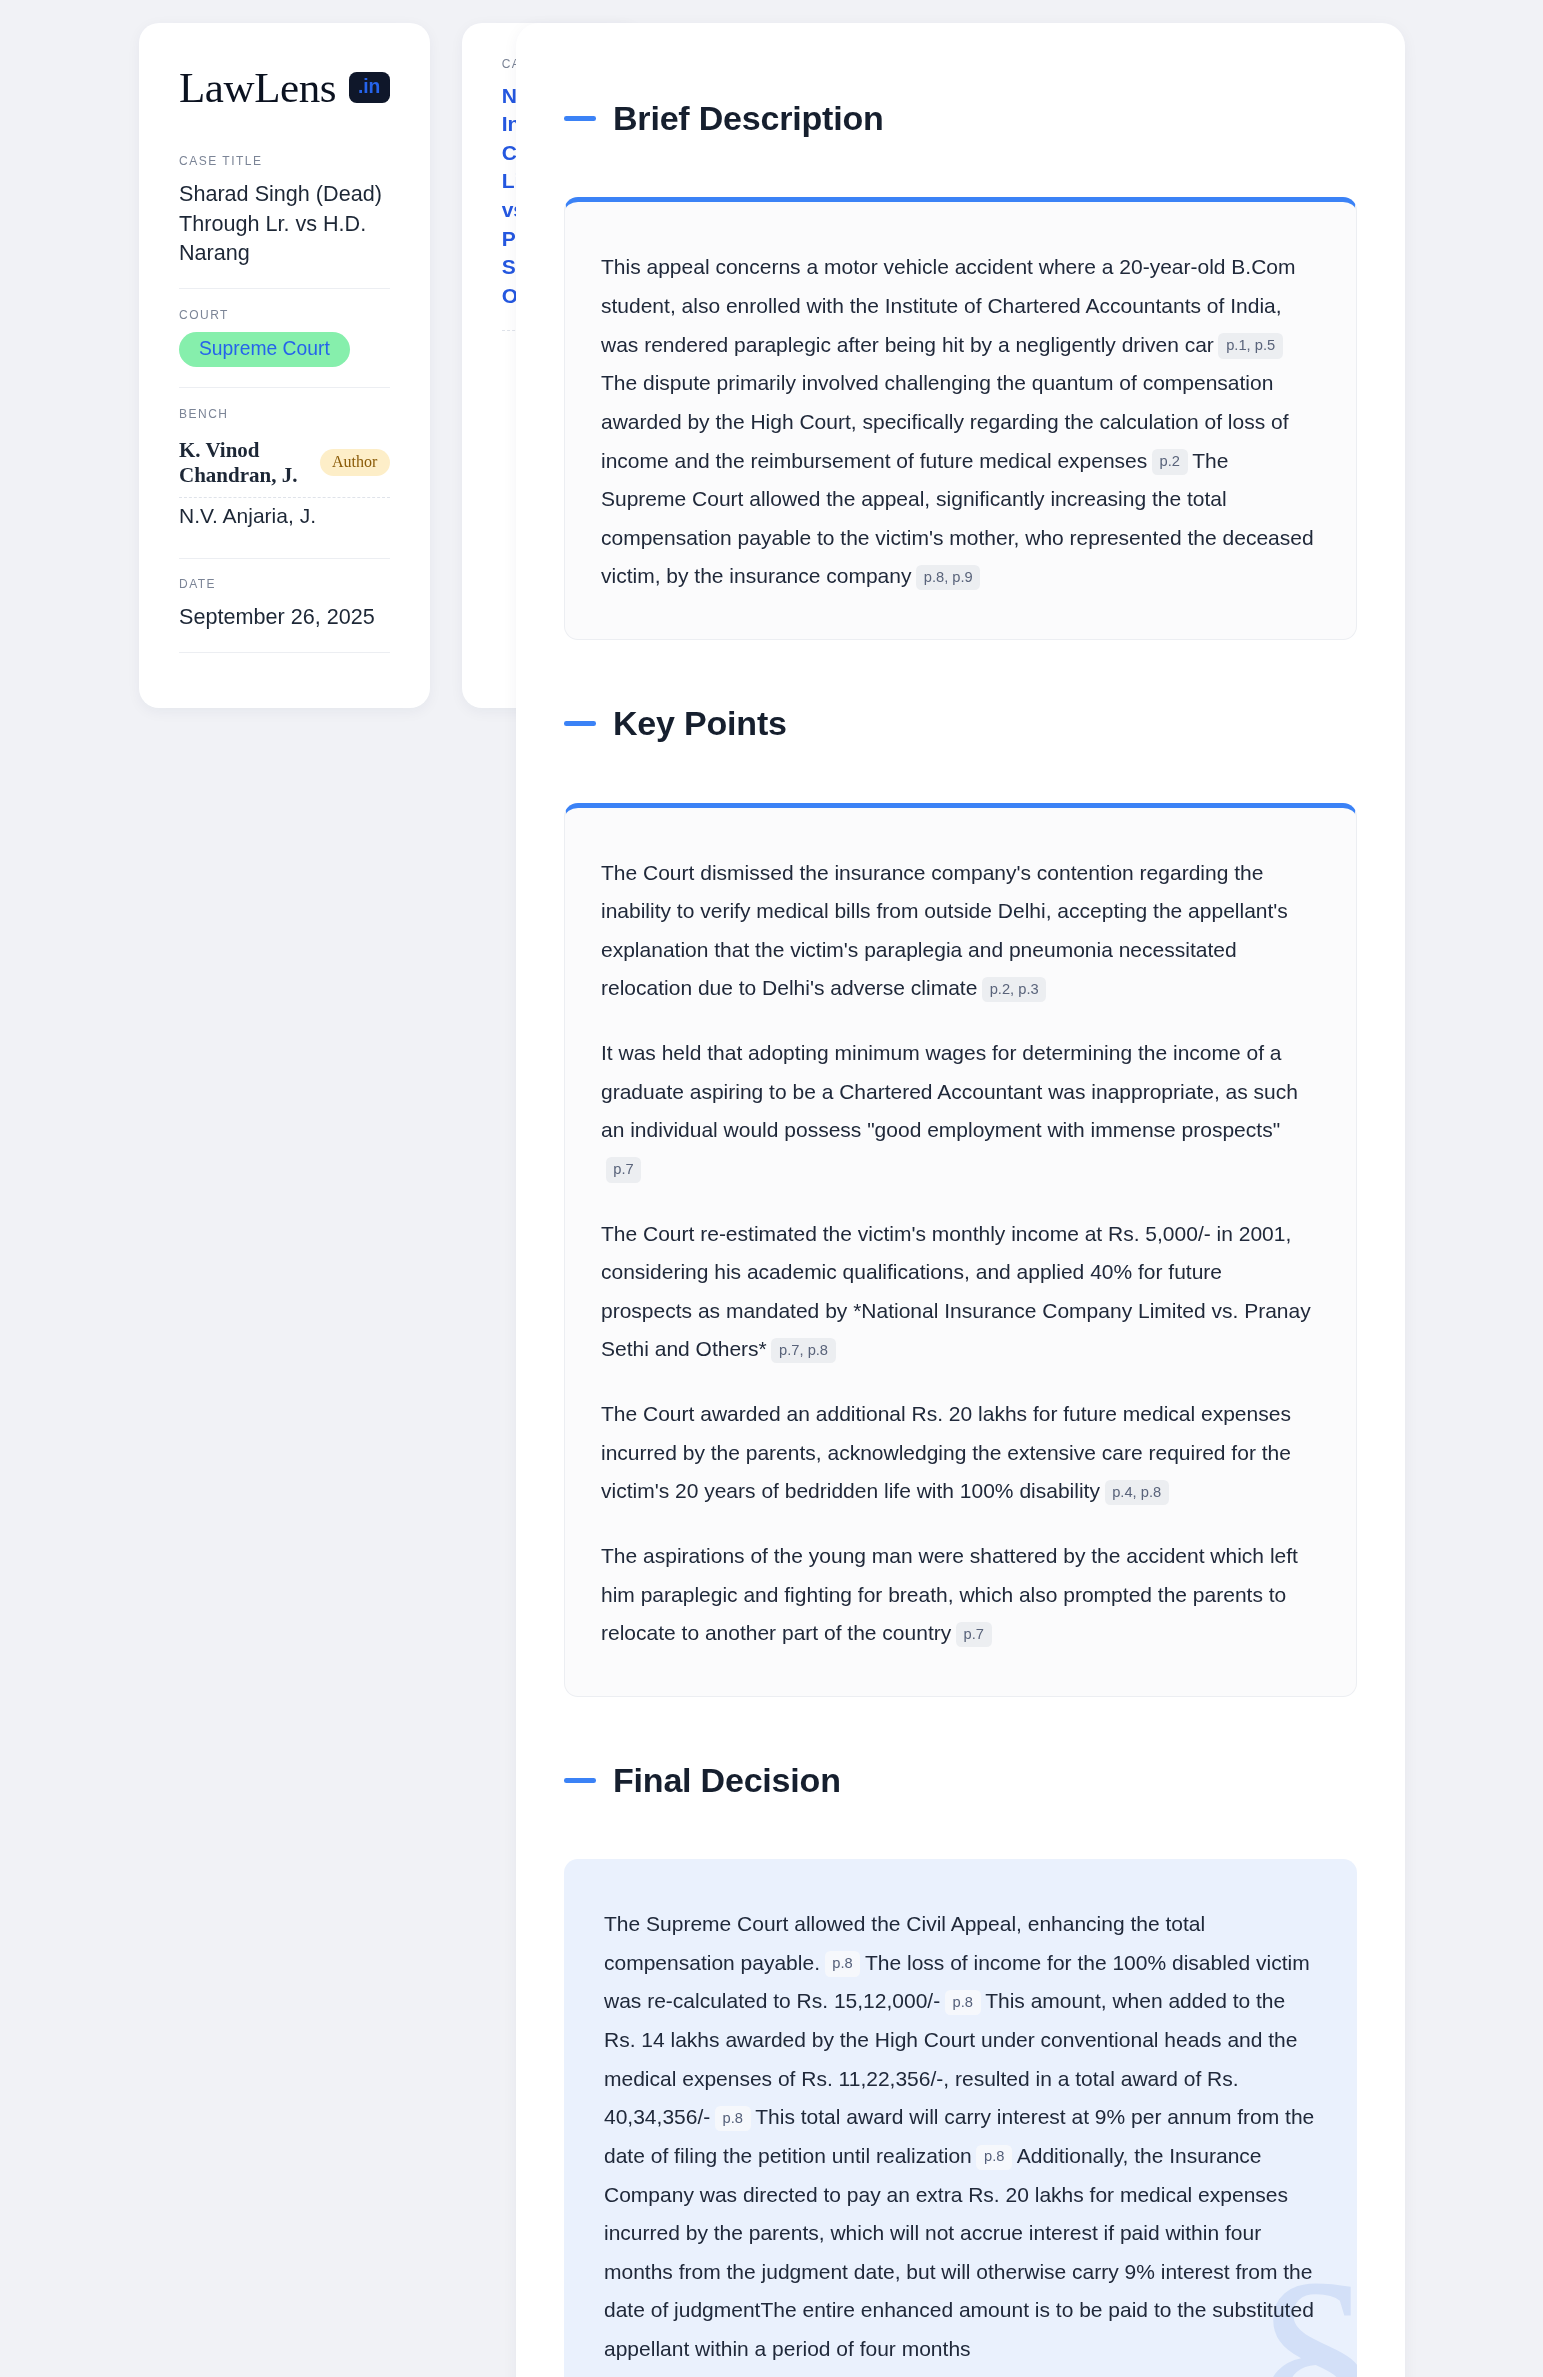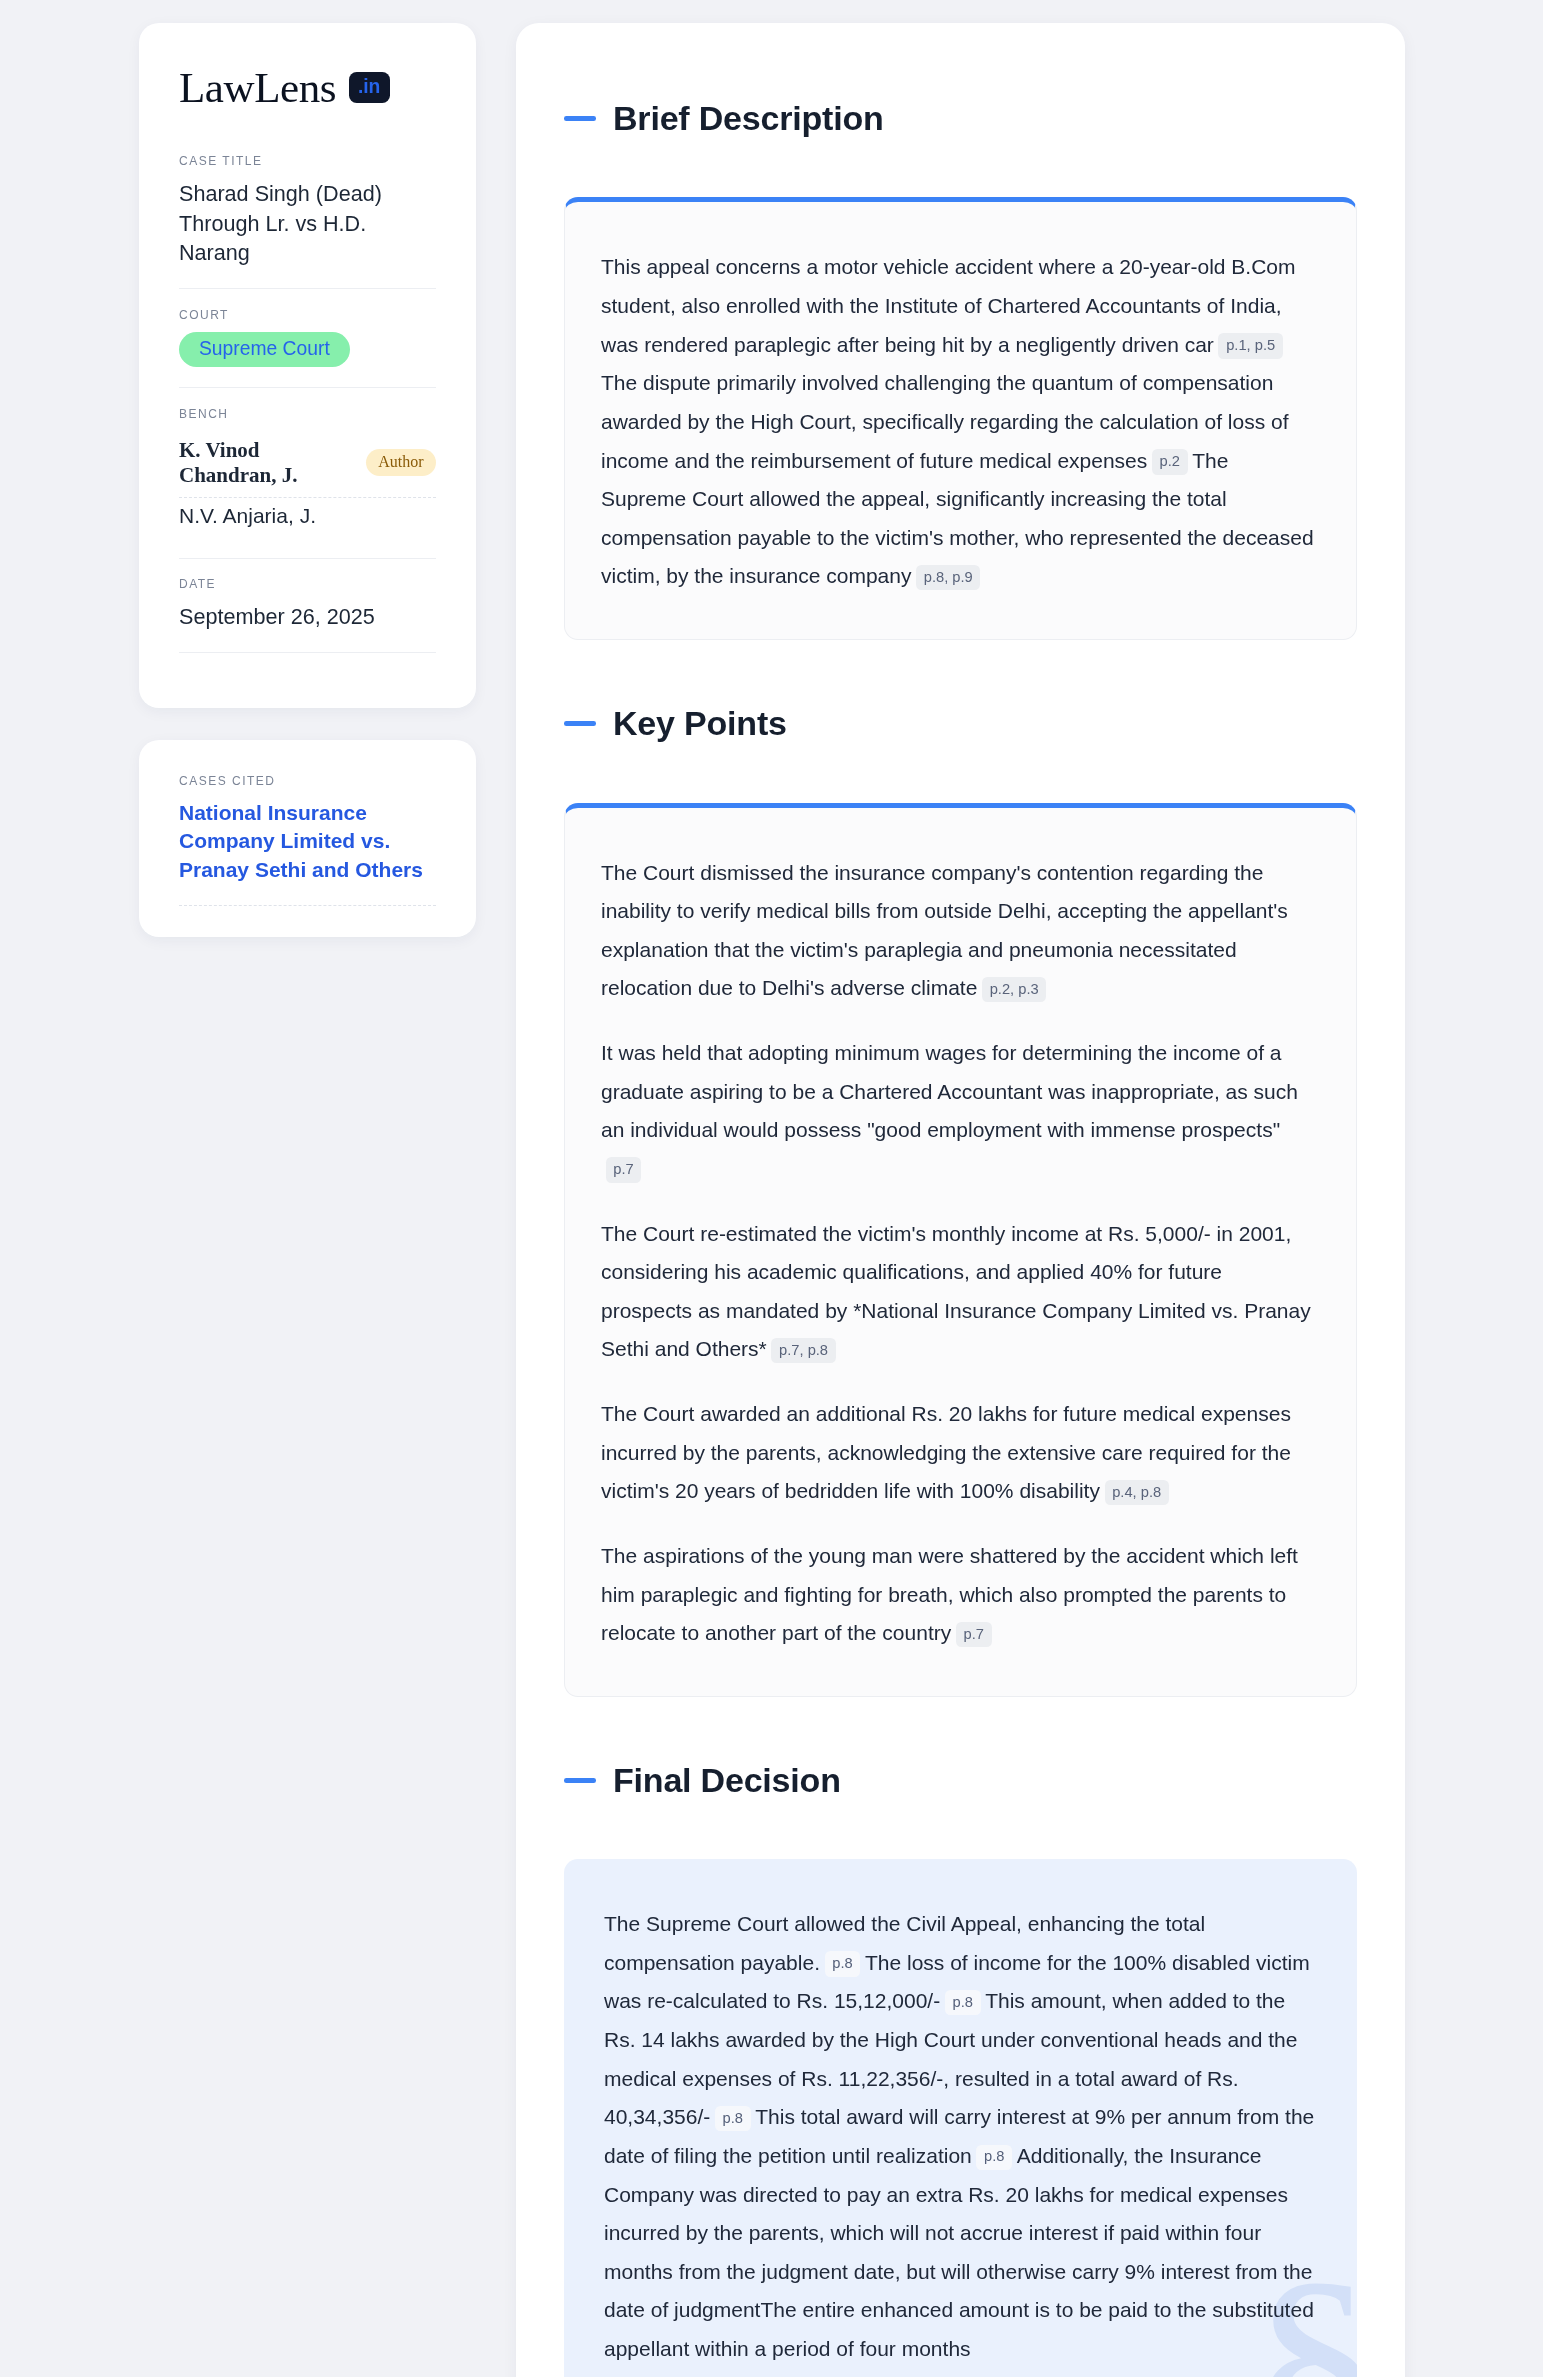--- a/index.html
+++ b/index.html
@@ -19,21 +19,21 @@
     display: flex;
     align-items: flex-start;
     gap: 40px;
   }
 
   
   .sidebar {
     width: 337px;
     flex: 0 0 337px;
     display: flex;
-    flex-direction: column;
+    flex-direction: row;
     gap: 32px;
   }
 
   .card-white {
     background: #ffffff;
     border-radius: 20px;
     box-shadow: 0 3.1px 14px rgba(25, 35, 70, 0.05);
   }
 
   .brand-card { padding: 43px 40px 37px 40px; }

